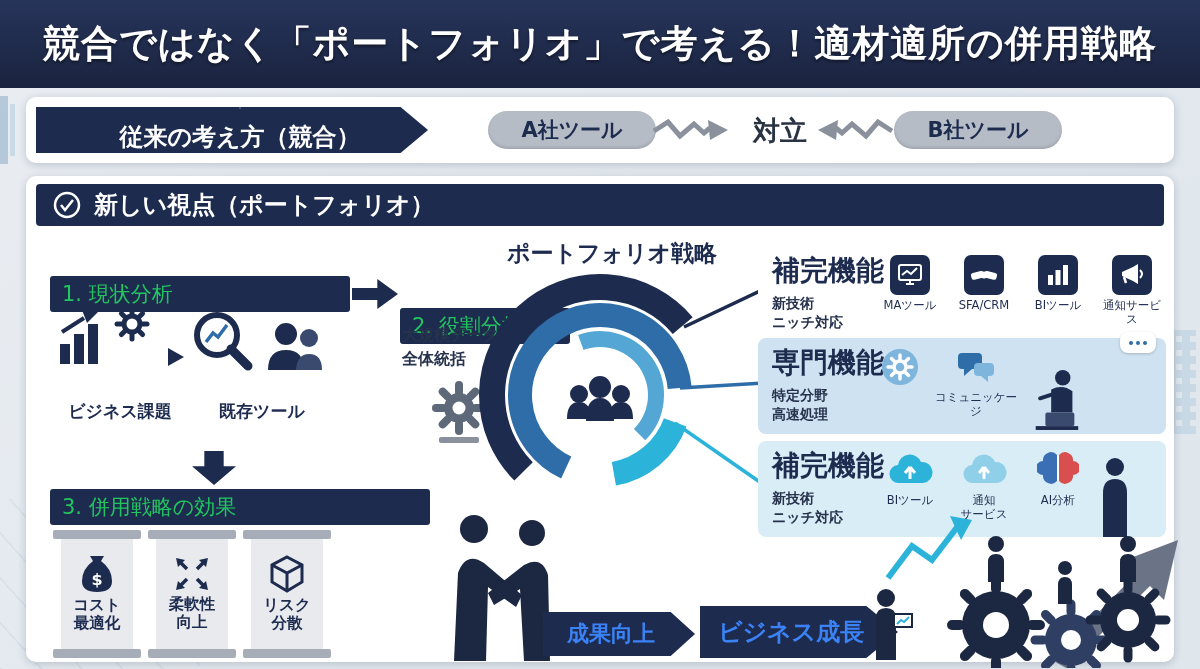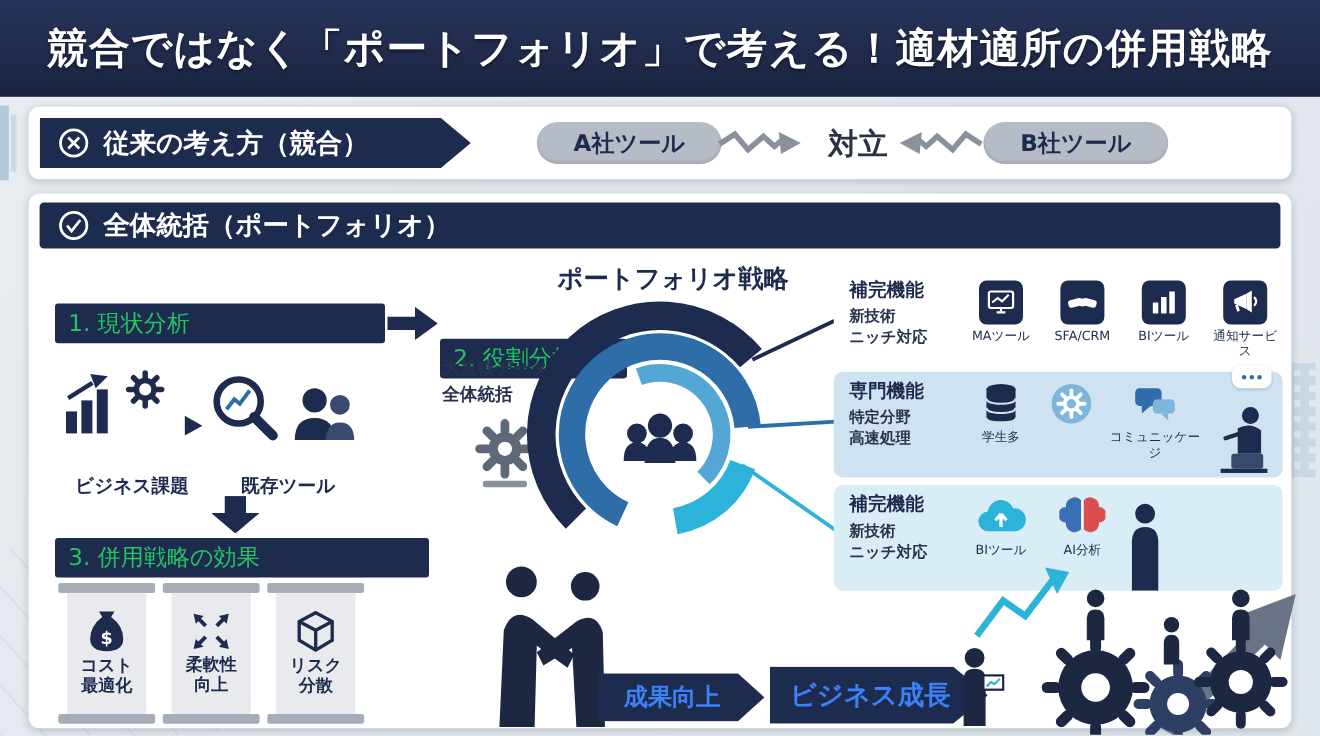--- a/index.html
+++ b/index.html
@@ -23,65 +23,65 @@
   .hdr-title{color:#fff;font-size:37px;font-weight:bold;letter-spacing:1px;white-space:nowrap;
     text-shadow:0 2px 3px rgba(0,0,0,.45);}
   
   .card{position:absolute;background:#fff;border-radius:10px;box-shadow:0 2px 8px rgba(20,30,60,.20);}
   #old-card{left:26px;top:97px;width:1148px;height:66px;}
   #new-card{left:26px;top:176px;width:1148px;height:486px;}
   
   .old-banner{position:absolute;left:36px;top:107px;width:392px;height:46px;background:#1d2b4f;
     clip-path:polygon(0 0,93% 0,100% 50%,93% 100%,0 100%);
     display:flex;align-items:center;gap:12px;padding-left:16px;box-sizing:border-box;
-    color:#fff;font-size:24px;font-weight:bold;}
+    color:#fff;font-size:24px;font-weight:bold;flex-direction:column;}
   .pill{position:absolute;height:38px;border-radius:19px;background:#b6bcc6;
     display:flex;align-items:center;justify-content:center;
     font-size:21px;font-weight:bold;color:#1d2b4f;box-shadow:inset 0 -2px 3px rgba(0,0,0,.12);}
   #pill-a{left:488px;top:111px;width:168px;}
   #pill-b{left:894px;top:111px;width:168px;}
   .conflict{position:absolute;left:738px;top:113px;width:84px;text-align:center;
     font-size:27px;font-weight:bold;color:#2a3342;}
   .zig{position:absolute;top:117px;}
   #zig-1{left:652px;}
   #zig-2{left:818px;transform:scaleX(-1);}
   
   .new-band{position:absolute;left:36px;top:184px;width:1128px;height:42px;background:#1d2b4f;
     border-radius:4px;display:flex;align-items:center;gap:12px;padding-left:16px;
     box-sizing:border-box;color:#fff;font-size:24px;font-weight:bold;}
   
   .step-header{position:absolute;background:#1d2b4f;color:#22c55e;font-weight:normal;font-size:21px;
     display:flex;align-items:center;padding:0 12px;height:36px;border-radius:3px;box-sizing:border-box;}
   #step1-h{left:50px;top:276px;width:300px;}
   #step2-h{left:400px;top:276px;width:170px;margin-top:32px;}
-  #step3-h{left:50px;top:489px;width:340px;}
+  #step3-h{left:50px;top:489px;width:380px;}
   .right-arrow{position:absolute;left:352px;top:279px;width:46px;height:30px;background:#1d2b4f;
     clip-path:polygon(0 30%,55% 30%,55% 0,100% 50%,55% 100%,55% 70%,0 70%);}
   .down-arrow{position:absolute;left:192px;top:451px;width:44px;height:34px;background:#1d2b4f;
     clip-path:polygon(28% 0,72% 0,72% 45%,100% 45%,50% 100%,0 45%,28% 45%);}
-  .step1-body{position:absolute;left:50px;top:332px;width:302px;height:130px;}
+  .step1-body{position:absolute;left:50px;top:302px;width:302px;height:130px;}
   .s1-icon{position:absolute;}
   .s1-label{position:absolute;top:98px;font-size:17px;font-weight:bold;color:#1d2b4f;text-align:center;}
   #s1-la{left:0;width:140px;}
   #s1-lb{left:152px;width:120px;}
   .step2-body{position:absolute;left:402px;top:322px;width:165px;}
   .step2-func{font-size:23px;font-weight:bold;color:#1d2b4f;}
   .step2-line{font-size:16px;font-weight:bold;color:#27334d;margin-top:3px;}
   .step2-gear{margin:10px 0 0 22px;}
   
   .center-title{position:absolute;left:478px;top:238px;width:268px;text-align:center;
     font-size:23px;font-weight:bold;color:#1d2b4f;}
   #rings{position:absolute;left:470px;top:253px;}
   
   .func-row{position:absolute;left:758px;width:408px;border-radius:8px;display:flex;box-sizing:border-box;}
   #row-1{top:246px;height:86px;background:#ffffff;}
   #row-2{top:338px;height:96px;background:#cfe2f1;}
   #row-3{top:441px;height:96px;background:#d9edf6;}
   .func-info{width:118px;padding:6px 0 0 14px;box-sizing:border-box;flex:none;}
-  .func-title{font-size:17px;font-weight:bold;color:#1d2b4f;white-space:nowrap;}
+  .func-title{font-size:28px;font-weight:bold;color:#1d2b4f;white-space:nowrap;}
   .func-sub{font-size:14px;font-weight:bold;color:#27334d;white-space:pre-line;line-height:1.35;margin-top:4px;}
   .func-tools{display:flex;gap:6px;padding-top:8px;align-items:flex-start;}
   .tool{width:68px;text-align:center;flex:none;}
   .tool.narrow{width:48px;}
   .tool.wide{width:92px;}
   .tool-icon{height:42px;display:flex;align-items:center;justify-content:center;}
   .navy-sq{width:40px;height:40px;border-radius:7px;background:#1d2b4f;display:flex;
     align-items:center;justify-content:center;}
   .tool-label{font-size:11.5px;font-weight:normal;color:#1d2b4f;white-space:pre-line;line-height:1.2;margin-top:3px;}
   .dots-bubble{position:absolute;right:10px;top:-6px;width:36px;height:21px;background:#fff;
@@ -139,21 +139,21 @@
     <polygon points="56,3 76,13 58,23" fill="#8a919c"></polygon>
   </svg>
   <div class="pill" id="pill-b">B社ツール</div>
 
   <div class="card" id="new-card"></div>
   <div class="new-band">
     <svg width="30" height="30" viewBox="0 0 30 30">
       <circle cx="15" cy="15" r="12" fill="none" stroke="#fff" stroke-width="2.5"></circle>
       <path d="M9 15 l4 5 l8 -10" fill="none" stroke="#fff" stroke-width="2.5"></path>
     </svg>
-    <span>全体統括（ポートフォリオ）</span>
+    <span>新しい視点（ポートフォリオ）</span>
   </div>
 
   <div class="step-header" id="step1-h">1. 現状分析</div>
   <div class="right-arrow"></div>
   <div class="step1-body">
     <svg class="s1-icon" style="left:6px;top:8px" width="56" height="58" viewBox="0 0 56 58">
       <rect x="4" y="34" width="10" height="20" fill="#1d2b4f"></rect>
       <rect x="18" y="24" width="10" height="30" fill="#1d2b4f"></rect>
       <rect x="32" y="14" width="10" height="40" fill="#1d2b4f"></rect>
       <path d="M6 22 L28 8" stroke="#1d2b4f" stroke-width="4" fill="none"></path>
@@ -301,30 +301,20 @@
         <i></i>
         <i></i>
         <i></i>
       </div>
     <div class="func-info">
       <div class="func-title">専門機能</div>
       <div class="func-sub">特定分野
 高速処理</div>
     </div>
     <div class="func-tools">
-      <div class="tool">
-        <div class="tool-icon">
-          <svg width="34" height="40" viewBox="0 0 36 42">
-              <ellipse cx="18" cy="7" rx="14" ry="5" fill="#1d2b4f"></ellipse>
-              <path d="M4 7 V33 Q4 38 18 38 Q32 38 32 33 V7 Z" fill="#1d2b4f"></path>
-              <path d="M4 16 Q4 21 18 21 Q32 21 32 16 M4 25 Q4 30 18 30 Q32 30 32 25" stroke="#cfe2f1" stroke-width="2" fill="none"></path>
-            </svg>
-        </div>
-        <div class="tool-label">学生多</div>
-      </div>
       <div class="tool narrow">
         <div class="tool-icon">
           <svg width="40" height="40" viewBox="0 0 40 40">
               <circle cx="20" cy="20" r="18" fill="#7db5dd"></circle>
               <g transform="translate(20,20)" stroke="#fff" stroke-width="3.5" stroke-linecap="round">
                 <line x1="8" y1="0" x2="12" y2="0"></line>
                 <line x1="5.7" y1="5.7" x2="8.5" y2="8.5"></line>
                 <line x1="0" y1="8" x2="0" y2="12"></line>
                 <line x1="-5.7" y1="5.7" x2="-8.5" y2="8.5"></line>
                 <line x1="-8" y1="0" x2="-12" y2="0"></line>
@@ -368,20 +358,30 @@
         <div class="tool-icon">
           <svg width="46" height="36" viewBox="0 0 46 36">
               <path d="M12 31 a9 9 0 0 1 -1 -18 a12 12 0 0 1 23 -3 a8.5 8.5 0 0 1 2 21 Z" fill="#2bb3d9"></path>
               <path d="M23 27 V15 M23 15 l-5 6 M23 15 l5 6" stroke="#fff" stroke-width="3" fill="none"></path>
             </svg>
         </div>
         <div class="tool-label">BIツール</div>
       </div>
       <div class="tool">
         <div class="tool-icon">
+          <svg width="46" height="36" viewBox="0 0 46 36">
+              <path d="M12 31 a9 9 0 0 1 -1 -18 a12 12 0 0 1 23 -3 a8.5 8.5 0 0 1 2 21 Z" fill="#8fcfe8"></path>
+              <path d="M23 27 V15 M23 15 l-5 6 M23 15 l5 6" stroke="#fff" stroke-width="3" fill="none"></path>
+            </svg>
+        </div>
+        <div class="tool-label">通知
+サービス</div>
+      </div>
+      <div class="tool">
+        <div class="tool-icon">
           <svg width="42" height="38" viewBox="0 0 42 38">
               <path d="M20 4 a8 8 0 0 0 -14 6 a7 7 0 0 0 0 14 a8 8 0 0 0 14 6 Z" fill="#3b6fb5"></path>
               <path d="M22 4 a8 8 0 0 1 14 6 a7 7 0 0 1 0 14 a8 8 0 0 1 -14 6 Z" fill="#d94f4f"></path>
               <path d="M21 4 V30" stroke="#fff" stroke-width="2"></path>
             </svg>
         </div>
         <div class="tool-label">AI分析</div>
       </div>
       <svg class="row-person" width="34" height="80" viewBox="0 0 34 80">
         <circle cx="17" cy="10" r="9" fill="#1d2b4f"></circle>

